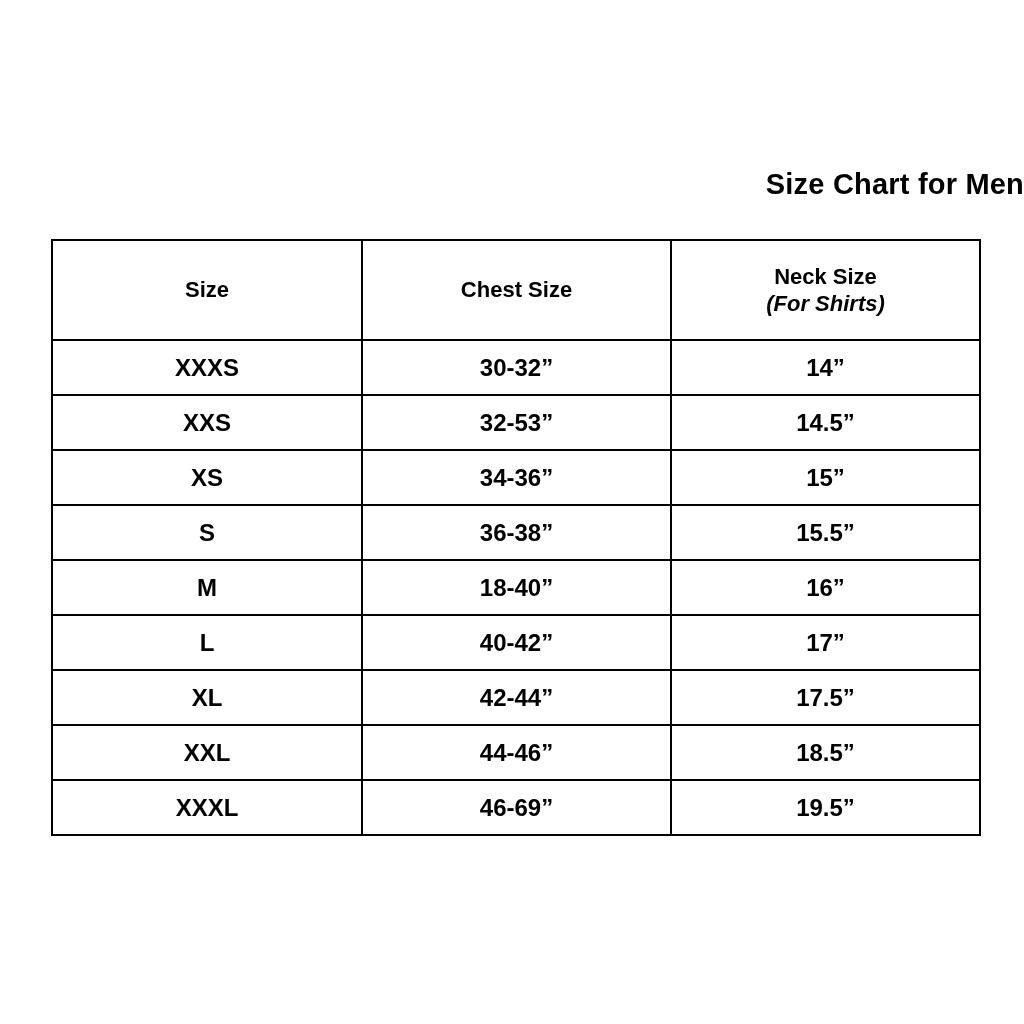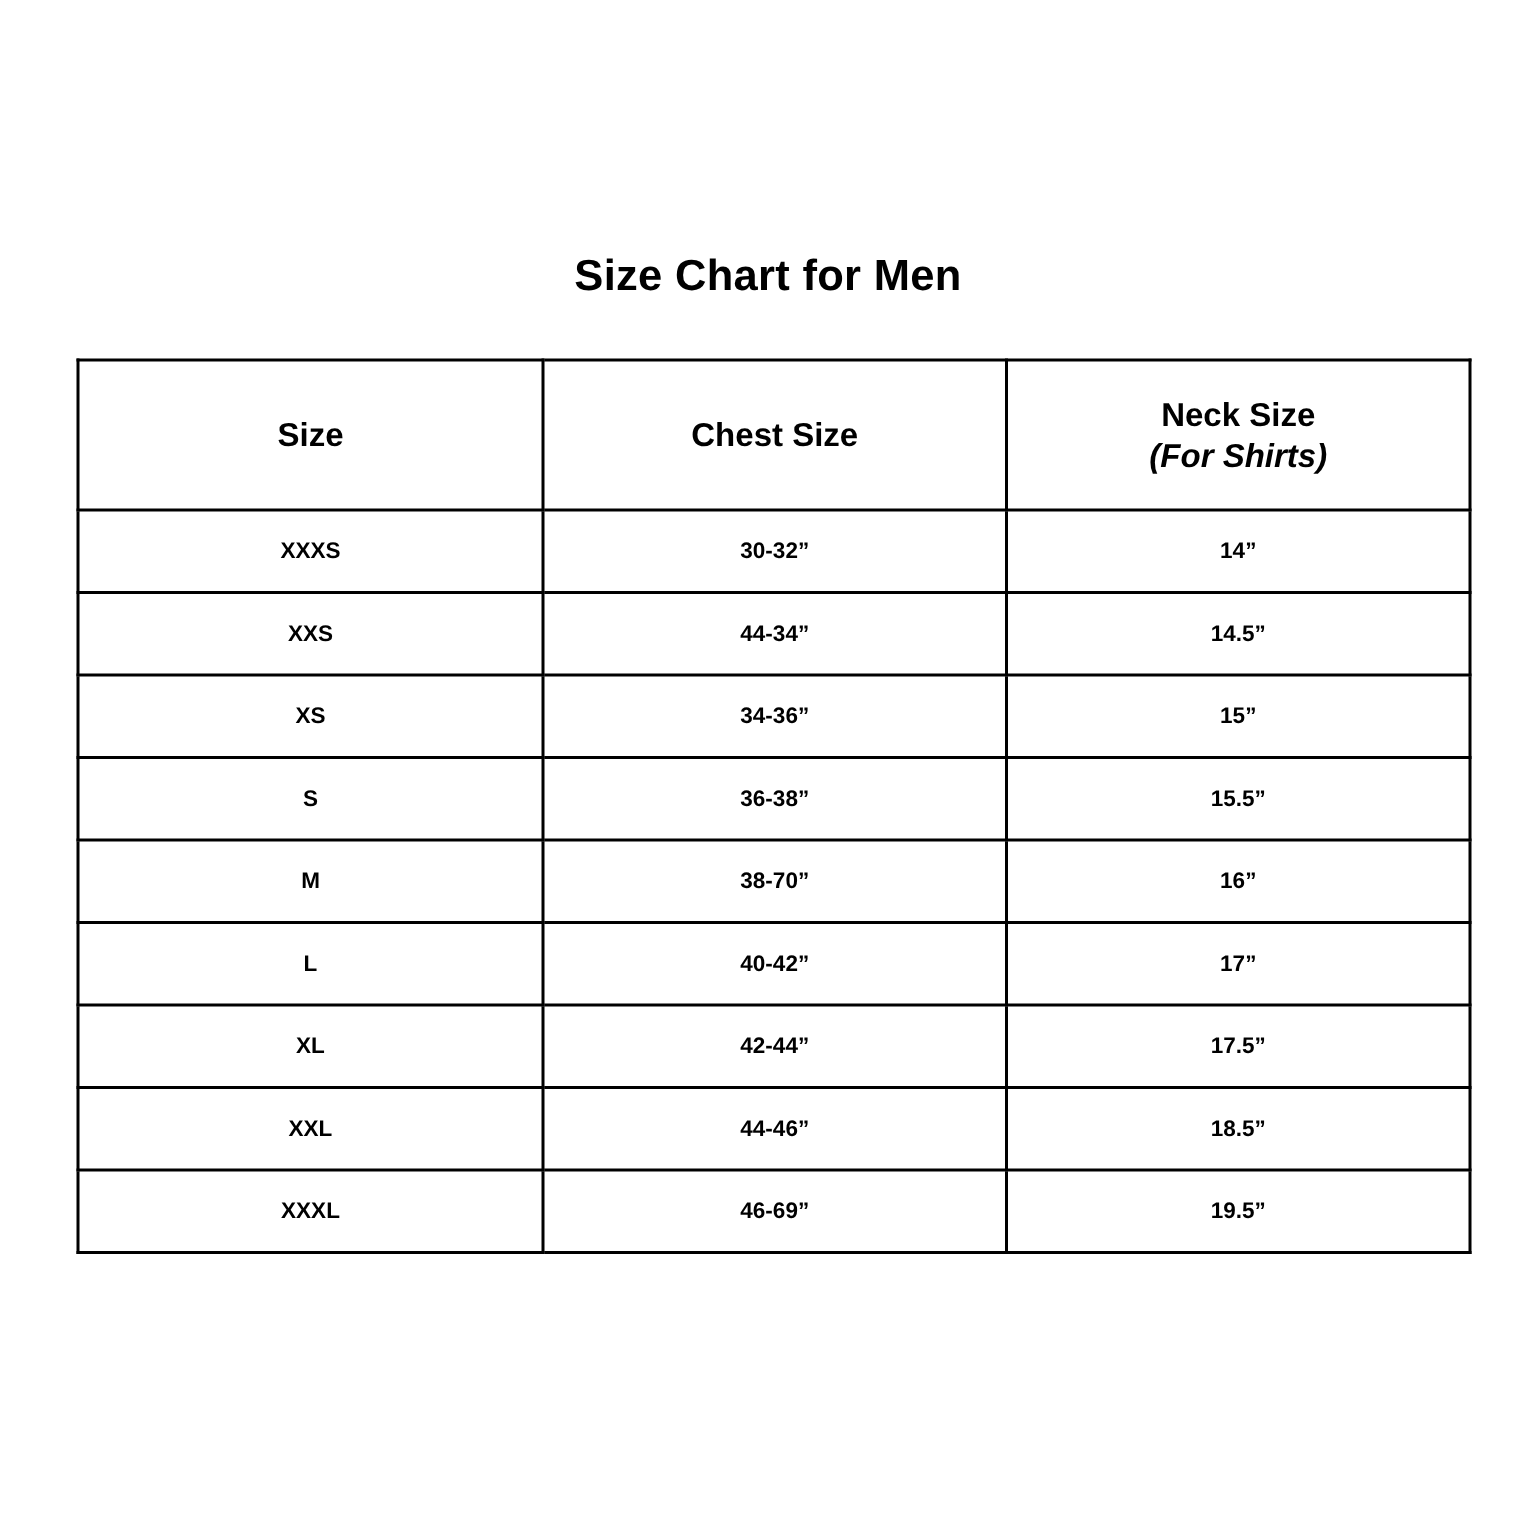--- a/index.html
+++ b/index.html
@@ -19,21 +19,21 @@
     width: 1024px;
     height: 1024px;
     background: #ffffff;
     box-sizing: border-box;
   }
   .chart-title {
     position: absolute;
     top: 168px;
     left: 0;
     width: 1024px;
-    text-align: center;
+    text-align: right;
     font-size: 29px;
     font-weight: bold;
     letter-spacing: 0.2px;
     color: #000000;
   }
   .size-table {
     position: absolute;
     top: 239px;
     left: 51px;
     width: 922px;
@@ -49,21 +49,21 @@
     color: #000000;
     padding: 0;
   }
   .size-table thead th {
     height: 98px;
     font-size: 22px;
     line-height: 1.25;
   }
   .size-table tbody td {
     height: 53px;
-    font-size: 15px;
+    font-size: 24px;
   }
   .col-size { width: 308px; }
   .col-chest { width: 307px; margin-top: 46px; }
   .col-neck { width: 307px; margin-top: 24px; }
   .sub {
     display: block;
     font-size: 22px;
     font-weight: bold;
     font-style: italic;
   }
@@ -91,36 +91,36 @@
       </tr>
     </thead>
     <tbody>
       <tr>
         <td>XXXS</td>
         <td>30-32”</td>
         <td>14”</td>
       </tr>
       <tr>
         <td>XXS</td>
-        <td>44-34”</td>
+        <td>32-53”</td>
         <td>14.5”</td>
       </tr>
       <tr>
         <td>XS</td>
         <td>34-36”</td>
         <td>15”</td>
       </tr>
       <tr>
         <td>S</td>
         <td>36-38”</td>
         <td>15.5”</td>
       </tr>
       <tr>
         <td>M</td>
-        <td>38-70”</td>
+        <td>18-40”</td>
         <td>16”</td>
       </tr>
       <tr>
         <td>L</td>
         <td>40-42”</td>
         <td>17”</td>
       </tr>
       <tr>
         <td>XL</td>
         <td>42-44”</td>

